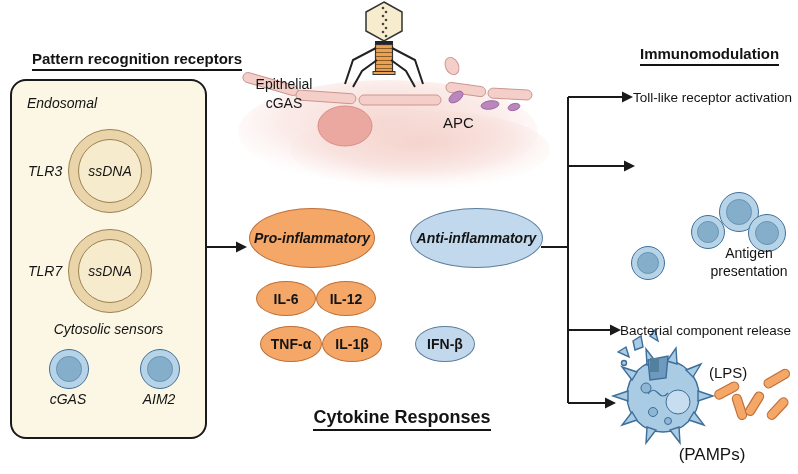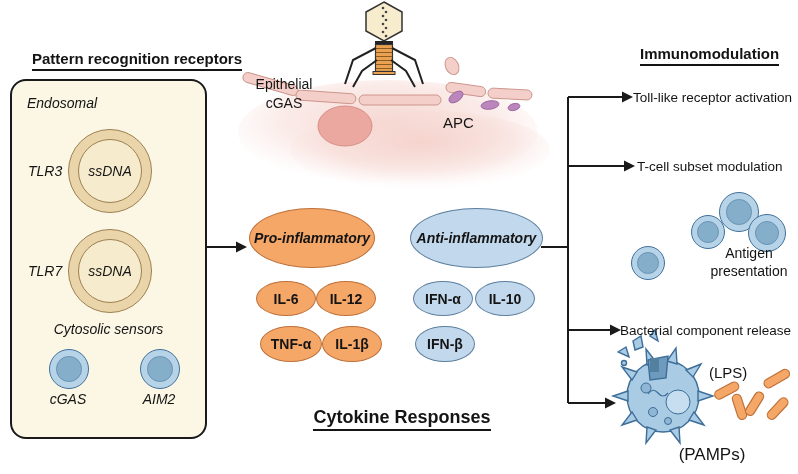--- a/index.html
+++ b/index.html
@@ -186,34 +186,31 @@
   </div>
   <div class="abs lbl f15" style="left:443px;top:114px;">APC</div>
 
   <div class="abs oval big orange" style="left:249px;top:208px;width:124px;height:58px;">Pro-inflammatory</div>
   <div class="abs oval small orange" style="left:256px;top:281px;width:58px;height:33px;">IL-6</div>
   <div class="abs oval small orange" style="left:316px;top:281px;width:58px;height:33px;">IL-12</div>
   <div class="abs oval small orange" style="left:260px;top:326px;width:60px;height:34px;">TNF-α</div>
   <div class="abs oval small orange" style="left:322px;top:326px;width:58px;height:34px;">IL-1β</div>
 
   <div class="abs oval big blue" style="left:410px;top:208px;width:131px;height:58px;">Anti-inflammatory</div>
-  <div class="abs oval small blue" style="left:413px;top:281px;width:58px;height:33px;">IFN-α</div>
-  <div class="abs oval small blue" style="left:475px;top:281px;width:58px;height:33px;">IL-10</div>
   <div class="abs oval small blue" style="left:415px;top:326px;width:58px;height:34px;">IFN-β</div>
 
   <div class="abs heading center" style="left:292px;top:407px;width:200px;font-size:18px;">
     <span>Cytokine Responses</span>
   </div>
 
   <div class="abs heading f15" style="left:620px;top:45px;">
     <span>Immunomodulation</span>
   </div>
 
   <div class="abs lbl f13" style="left:633px;top:90px;">Toll-like receptor activation</div>
-  <div class="abs lbl f13" style="left:637px;top:159px;">T-cell subset modulation</div>
   <div class="abs lbl f13" style="left:620px;top:323px;">Bacterial component release</div>
 
 
   <div class="abs cell-outer" style="left:719px;top:192px;width:38px;height:38px;">
       <div class="cell-inner"></div>
     </div>
   <div class="abs cell-outer" style="left:691px;top:215px;width:32px;height:32px;">
       <div class="cell-inner"></div>
     </div>
   <div class="abs cell-outer" style="left:748px;top:214px;width:36px;height:36px;">

